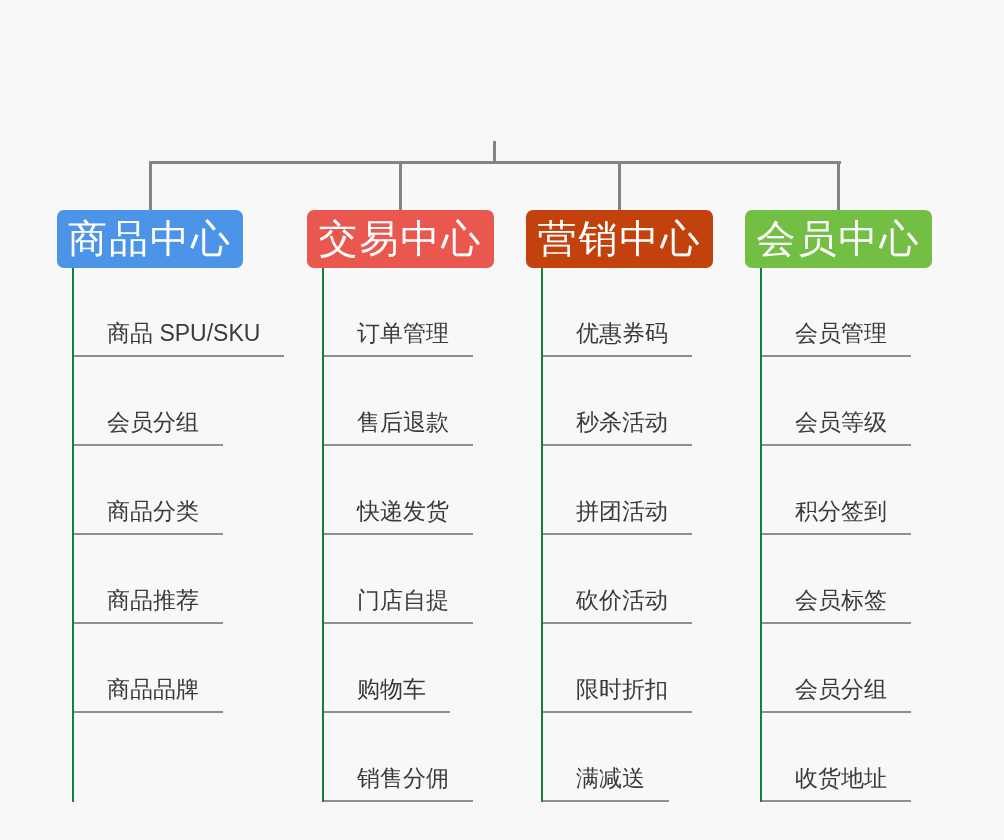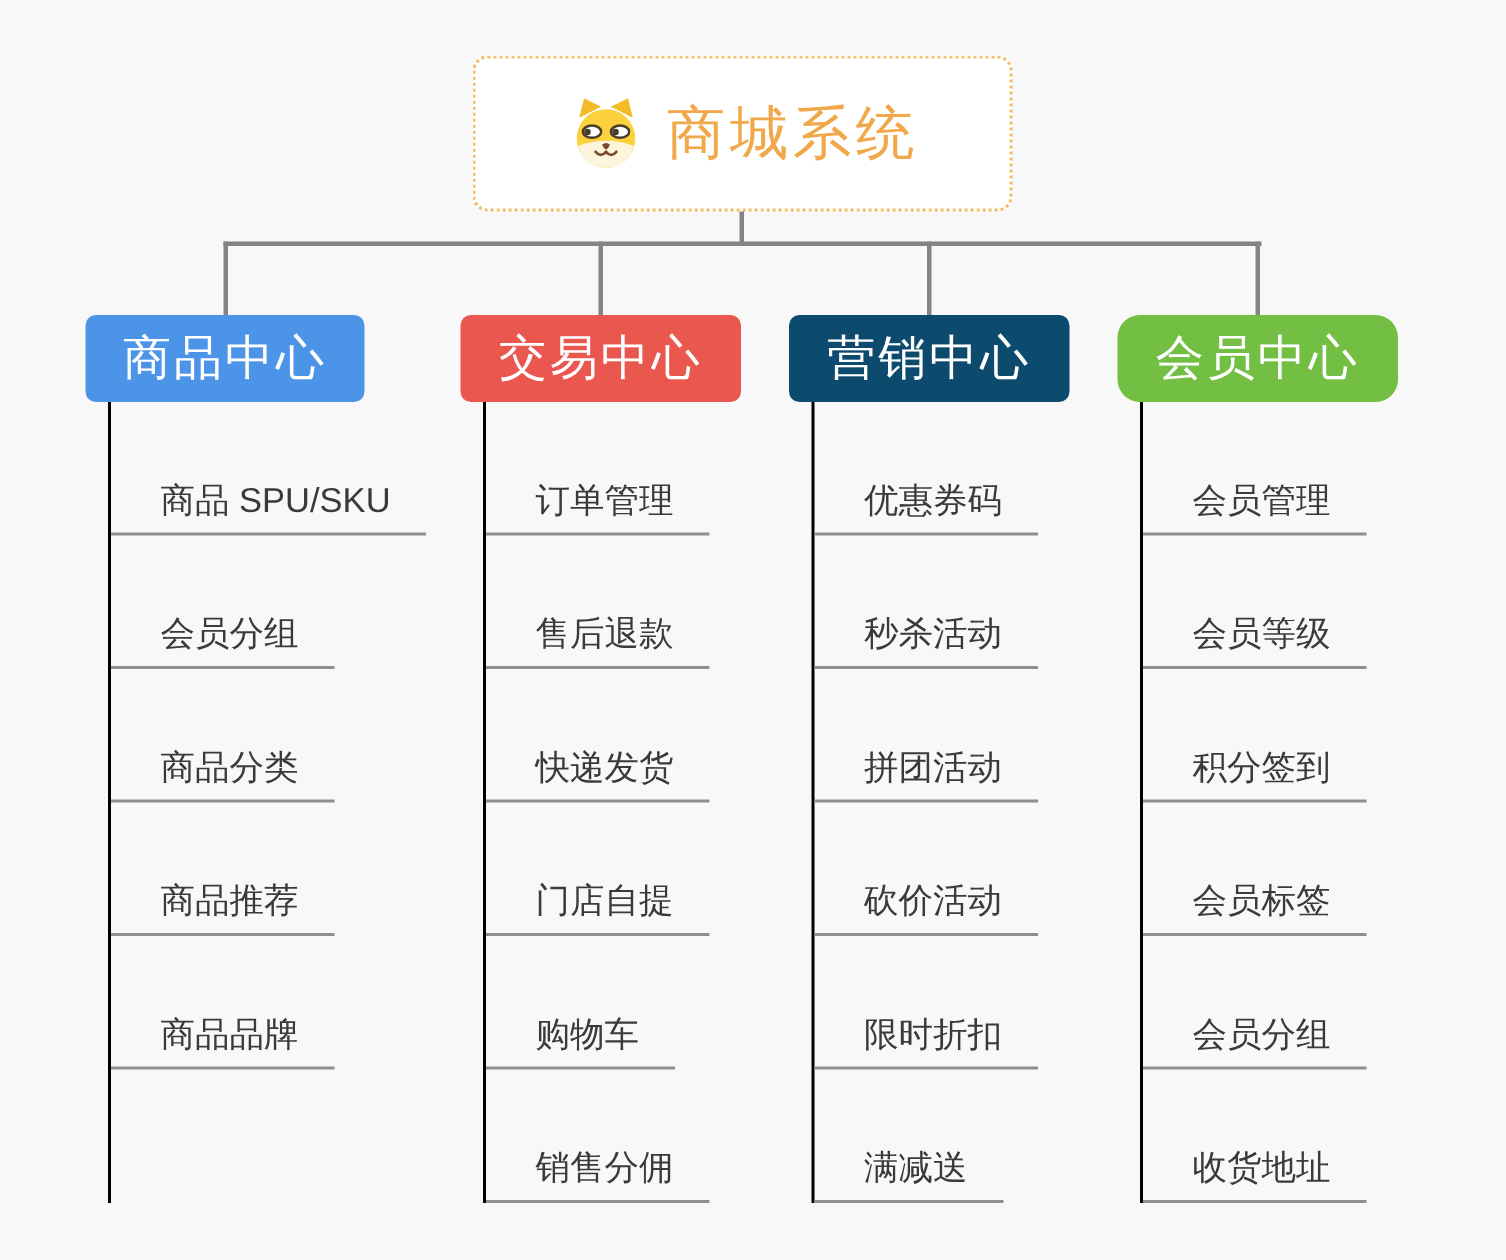--- a/index.html
+++ b/index.html
@@ -35,81 +35,66 @@
   .line.v{width:3px;}
   .line.h{height:3px;}
   
   .branch{
     position:absolute;top:210px;height:58px;
     border-radius:7px;
     display:flex;align-items:center;justify-content:center;
   }
   .branch span{
     color:#ffffff;
-    font-size:32px;
+    font-size:39px;
     letter-spacing:2px;
     white-space:nowrap;
   }
   
   .group{
     position:absolute;top:268px;height:534px;
-    border-left:2px solid #000000;
+    border-left:2px solid #15803d;
   }
   .topic{
     height:89px;
     display:flex;align-items:flex-end;
   }
   .topic span{
     display:inline-block;
     border-bottom:2px solid #8f8f8f;
     padding:0 24px 9px 33px;
     font-size:23px;
     line-height:1.15;
     color:#3a3a3a;
     white-space:nowrap;
   }
 </style>
 </head>
 <body>
 
 <div class="canvas">
 
-  <div class="root">
-    <svg class="root-icon" viewBox="0 0 64 64" aria-hidden="true">
-      <path d="M10 19 L14 3 L28 10 Z" fill="#f3bb28"></path>
-      <path d="M54 19 L50 3 L36 10 Z" fill="#f3bb28"></path>
-      <circle cx="32" cy="36" r="24" fill="#fbd23e"></circle>
-      <path d="M9.5 42 Q32 34 54.5 42 Q51 60 32 60 Q13 60 9.5 42 Z" fill="#fdf4dc"></path>
-      <ellipse cx="20.5" cy="30.5" rx="7.5" ry="5" fill="#ffffff" stroke="#4a3b2a" stroke-width="2"></ellipse>
-      <ellipse cx="43.5" cy="30.5" rx="7.5" ry="5" fill="#ffffff" stroke="#4a3b2a" stroke-width="2"></ellipse>
-      <circle cx="16.8" cy="30.8" r="2.7" fill="#4a3b2a"></circle>
-      <circle cx="39.8" cy="30.8" r="2.7" fill="#4a3b2a"></circle>
-      <path d="M28.8 41 q3.2 -2.6 6.4 0 q-1.6 4 -3.2 4 q-1.6 0 -3.2 -4 z" fill="#7b4a2d"></path>
-      <path d="M23.5 47 q4.2 5 8.5 0 q4.3 5 8.5 0" stroke="#7b4a2d" stroke-width="2.2" fill="none" stroke-linecap="round"></path>
-    </svg>
-    <span class="root-title">商城系统</span>
-  </div>
 
   <div class="line v" style="left:493px;top:141px;height:22px"></div>
   <div class="line h" style="left:149px;top:161px;width:692px"></div>
   <div class="line v" style="left:149px;top:161px;height:49px"></div>
   <div class="line v" style="left:399px;top:161px;height:49px"></div>
   <div class="line v" style="left:618px;top:161px;height:49px"></div>
   <div class="line v" style="left:837px;top:161px;height:49px"></div>
 
   <div class="branch" style="left: 57px; width: 186px; background-color: rgb(75, 148, 232);">
     <span>商品中心</span>
   </div>
   <div class="branch" style="left: 307px; width: 187px; background-color: rgb(233, 87, 79); justify-content: center;">
     <span>交易中心</span>
   </div>
-  <div class="branch" style="left: 526px; width: 187px; background-color: #0c4a6e;">
+  <div class="branch" style="left: 526px; width: 187px; background-color: #c2410c;">
     <span>营销中心</span>
   </div>
-  <div class="branch" style="left: 745px; width: 187px; background-color: rgb(114, 191, 68); border-radius: 15px;">
+  <div class="branch" style="left: 745px; width: 187px; background-color: rgb(114, 191, 68);">
     <span>会员中心</span>
   </div>
 
   <div class="group" style="left:72px">
     <div class="topic">
         <span>商品 SPU/SKU</span>
       </div>
     <div class="topic">
         <span>会员分组</span>
       </div>

